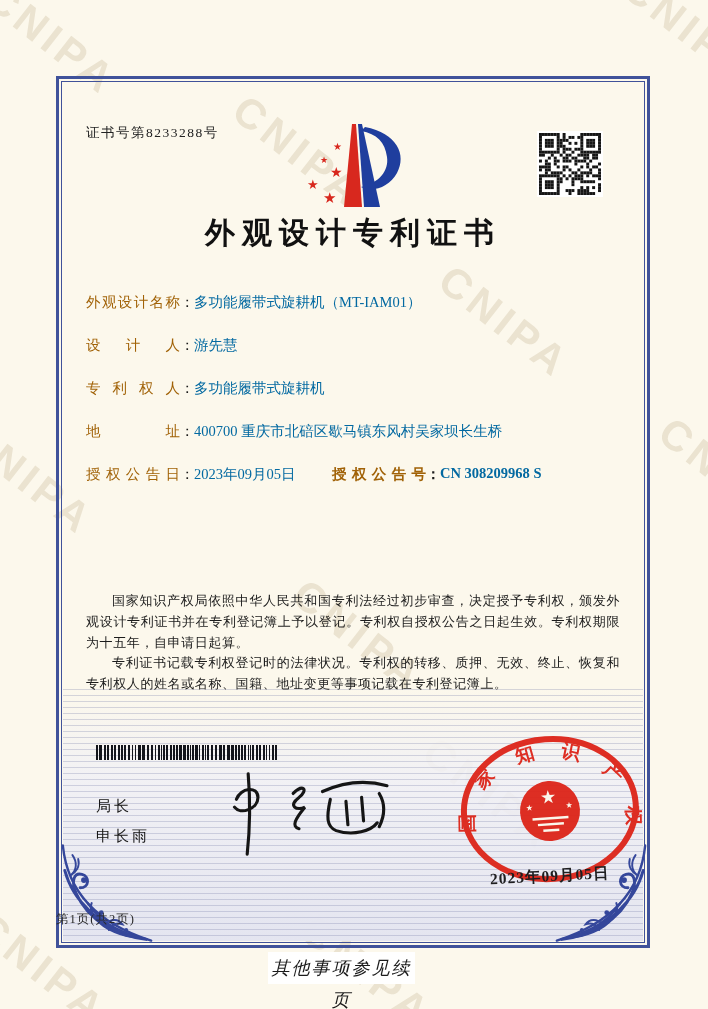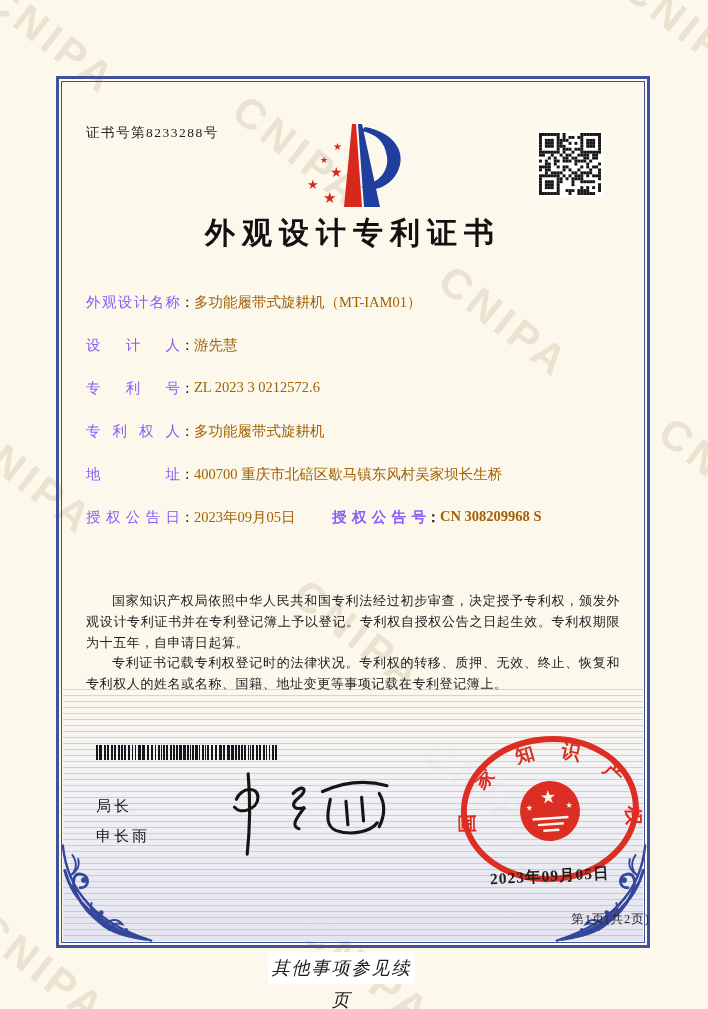--- a/index.html
+++ b/index.html
@@ -57,43 +57,43 @@
     position:absolute; left:56px; top:213px; width:594px;
     text-align:center; font-size:30px; font-weight:bold;
     letter-spacing:7px; color:#111;font-family:Liberation Serif, serif;
   }
   
   .fields { position:absolute; left:86px; top:293px; width:534px; font-size:14.5px; }
   .row { position:relative; height:43px; white-space:nowrap; }
   .flabel {
     display:inline-block; width:94px;
     text-align:justify; text-align-last:justify;
-    vertical-align:top; color:#8b5cf6;
+    vertical-align:top; color:#a16207;
   }
   .fcolon { display:inline-block; width:14px; vertical-align:top; }
-  .fvalue { color:#a16207;text-align:right; }
+  .fvalue { color:#0369a1;text-align:right; }
   .pair2 { position:absolute; left:246px; top:0;font-weight:bold; }
   
   .body-text {
     position:absolute; left:86px; top:591px; width:534px;
     font-size:13px; line-height:20.8px; letter-spacing:0.6px;
     text-align:justify; color:#1b1b1b;
   }
   .body-text p { text-indent:2em; }
   
   .barcode { position:absolute; left:96px; top:745px; width:184px; height:15px; }
   .officer {
     position:absolute; left:96px; top:791px;
     font-family:Liberation Serif, serif;
     font-size:15px; letter-spacing:3px; color:#141414; line-height:30px;
   }
   .signature { position:absolute; left:205px; top:770px; width:190px; height:88px; }
   .seal { position:absolute; left:458px; top:733px; width:184px; height:156px; opacity:0.95; }
   .page-no {
-    position:absolute; left:56px; top:911px; width:594px; text-align:right;
+    position:absolute; left:56px; top:911px; width:594px; text-align:left;
     font-size:12.5px; letter-spacing:1px; color:#2a2a2a;
   }
   .cont-note {
     position:absolute; left:268px; top:952px; width:147px; height:32px;
     background:#ffffff; text-align:center; line-height:32px;
     font-size:18px; letter-spacing:2px; font-style:italic; color:#1b1b1b;
   }
 </style>
 </head>
 <body>
@@ -394,23 +394,20 @@
 <div class="title">外观设计专利证书</div>
 
 <div class="fields">
   <div class="row">
     <span class="flabel">外观设计名称</span><span class="fcolon">：</span><span class="fvalue">多功能履带式旋耕机（MT-IAM01）</span>
   </div>
   <div class="row">
     <span class="flabel">设计人</span><span class="fcolon">：</span><span class="fvalue">游先慧</span>
   </div>
   <div class="row">
-    <span class="flabel">专利号</span><span class="fcolon">：</span><span class="fvalue">ZL 2023 3 0212572.6</span>
-  </div>
-  <div class="row">
     <span class="flabel">专利权人</span><span class="fcolon">：</span><span class="fvalue">多功能履带式旋耕机</span>
   </div>
   <div class="row">
     <span class="flabel">地址</span><span class="fcolon">：</span><span class="fvalue">400700 重庆市北碚区歇马镇东风村吴家坝长生桥</span>
   </div>
   <div class="row">
     <span class="flabel">授权公告日</span><span class="fcolon">：</span><span class="fvalue">2023年09月05日</span>
     <span class="pair2">
       <span class="flabel">授权公告号</span><span class="fcolon">：</span><span class="fvalue">CN 308209968 S</span>
     </span>

